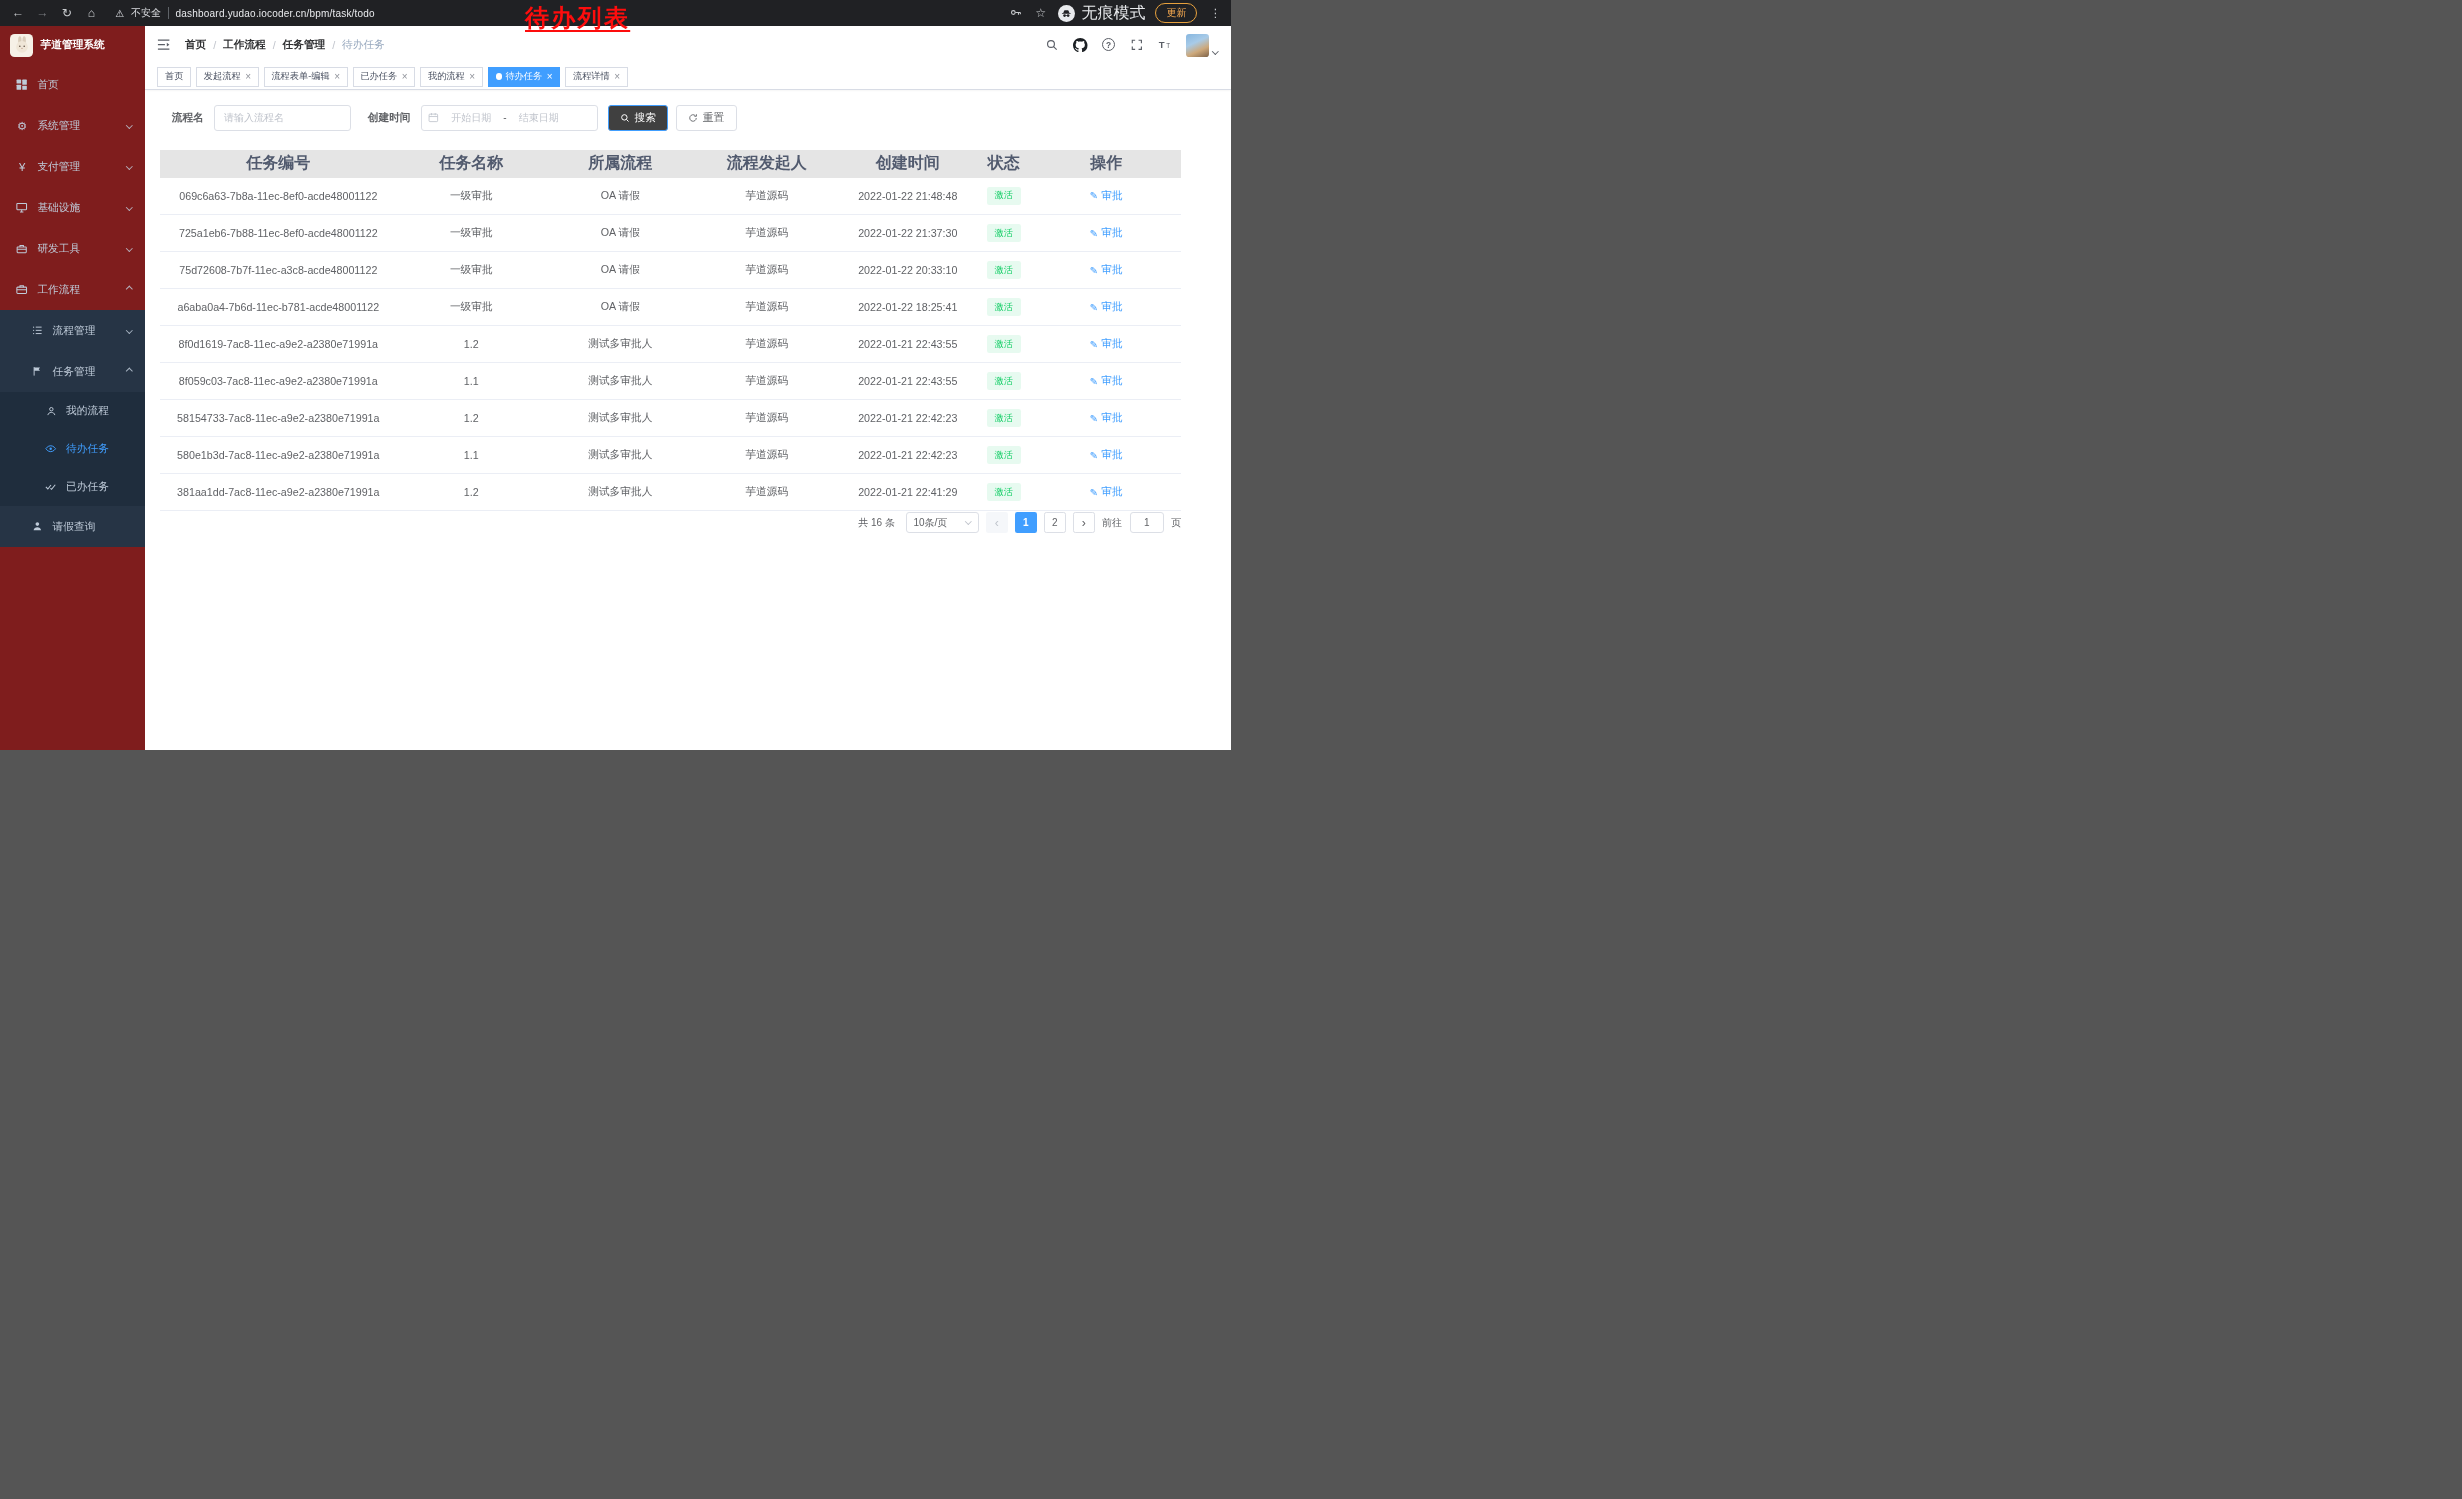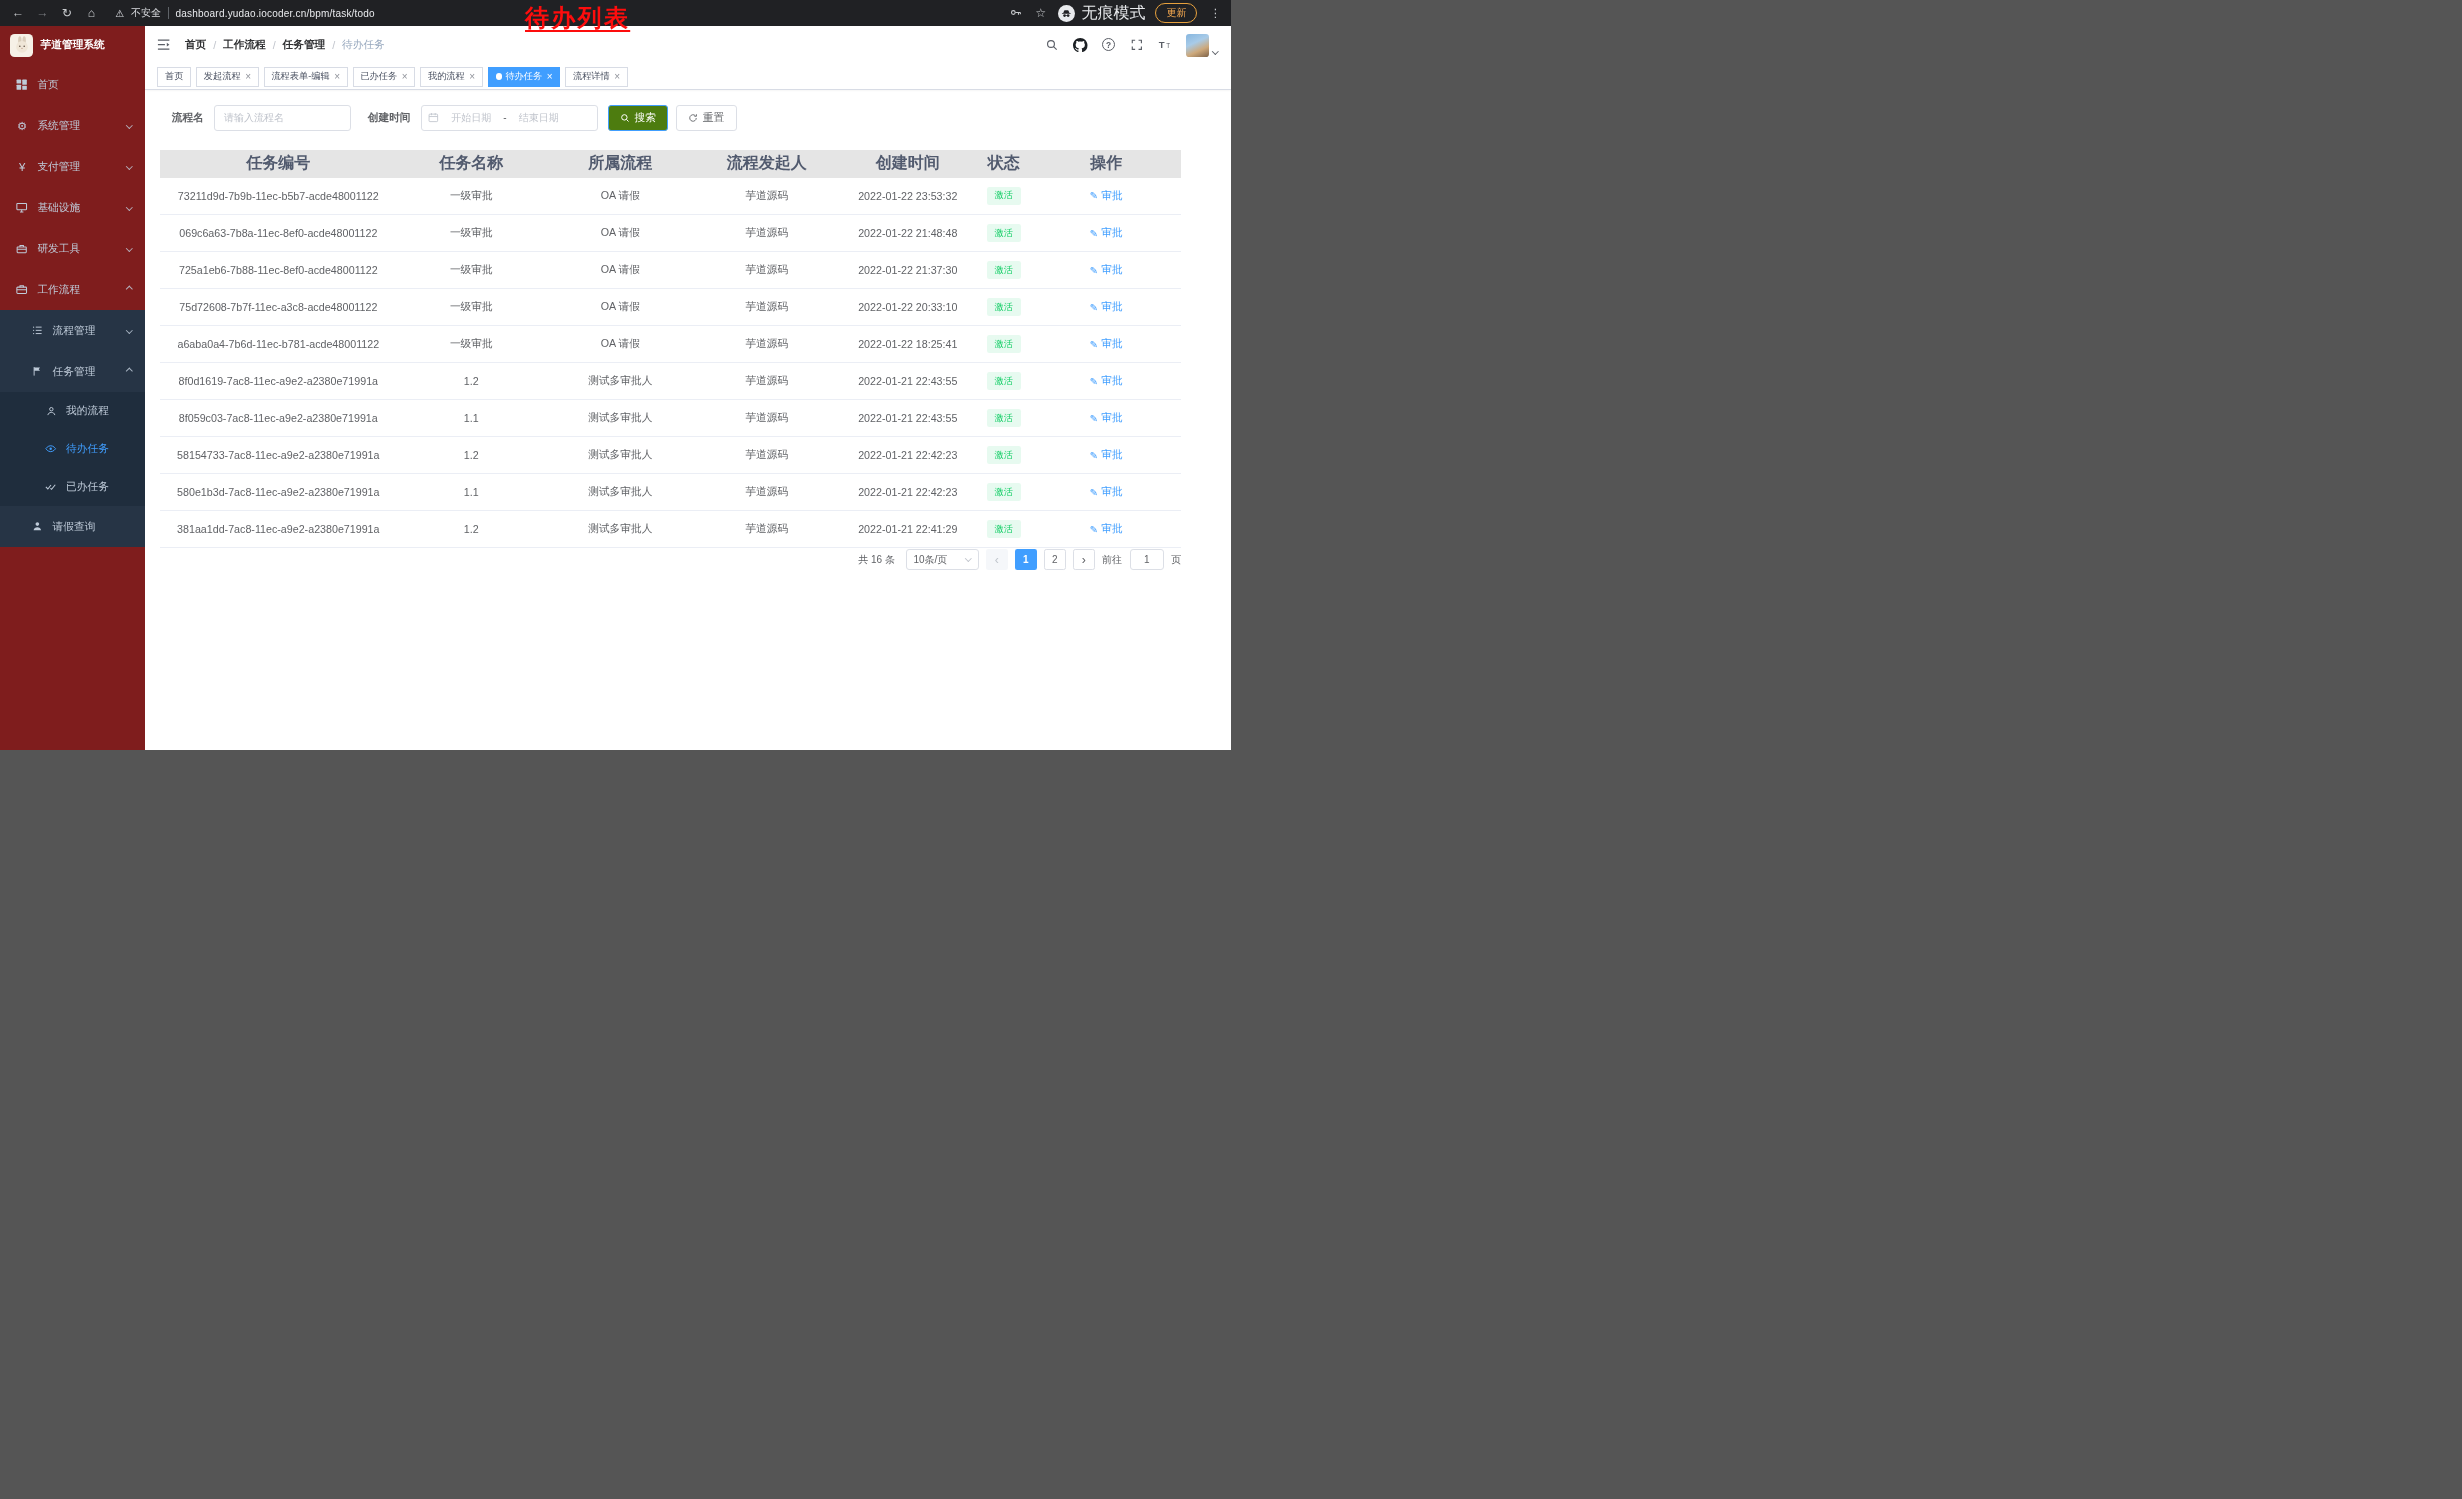--- a/index.html
+++ b/index.html
@@ -70,21 +70,21 @@
   .filter-row { display:flex; align-items:center; margin-left:11.4px; font-size:10.7px; color:#606266; }
   .flabel { font-weight:700; margin-right:10px; }
   .inp { height:26px; border:0.8px solid #dcdfe6; border-radius:3.1px; font-size:10px; color:#606266; padding:0 9.2px; outline:none; font-family:inherit; }
   .inp::placeholder { color:#c0c4cc; }
   .name-inp { width:137px; margin-right:17px; }
   .daterange { width:177px; height:26px; border:0.8px solid #dcdfe6; border-radius:3.1px; display:flex; align-items:center; padding:0 6.9px; gap:3.1px; color:#c0c4cc; }
   .dinp { border:none; width:58px; font-size:10px; text-align:center; outline:none; font-family:inherit; }
   .dinp::placeholder { color:#c0c4cc; }
   .rsep { color:#606266; font-size:10px; }
   .btn { height:26px; border-radius:3.1px; font-size:10.7px; display:inline-flex; align-items:center; gap:4.6px; padding:0 11.4px; cursor:pointer; font-family:inherit; }
-  .btn-primary { background:#4d7c0f; border:0.8px solid #409eff; color:#fff; margin-left:10px; }
+  .btn-primary { background:#404040; border:0.8px solid #409eff; color:#fff; margin-left:10px; }
   .btn-plain { background:#fff; border:0.8px solid #dcdfe6; color:#606266; margin-left:7.6px; }
 
   
   .grid { width:1021px; border-collapse:collapse; table-layout:fixed; margin-top:19px; font-size:10.7px; color:#606266; }
   .grid th { height:28px; background:#e5e5e5; color:#515a6e; font-weight:700; font-size:16px; text-align:center; }
   .grid td { height:37px; text-align:center; border-bottom:0.8px solid #ebeef5; white-space:nowrap; overflow:hidden; }
   .tag-success { display:inline-block; padding:2.3px 7.6px; border-radius:2.3px; font-size:9.2px; background:#e7faf0; color:#13ce66; }
   .link { color:#409eff; cursor:pointer; display:inline-flex; align-items:center; gap:3.1px; }
   .pencil { font-size:10px; }
 
@@ -407,32 +407,20 @@
               <th>任务名称</th>
               <th>所属流程</th>
               <th>流程发起人</th>
               <th>创建时间</th>
               <th>状态</th>
               <th>操作</th>
             </tr>
           </thead>
           <tbody>
             <tr>
-              <td>73211d9d-7b9b-11ec-b5b7-acde48001122</td>
-              <td>一级审批</td>
-              <td>OA 请假</td>
-              <td>芋道源码</td>
-              <td>2022-01-22 23:53:32</td>
-              <td><span class="tag-success">激活</span></td>
-              <td><span class="link">
-                    <span class="pencil">✎</span>
-                    <span>审批</span>
-                  </span></td>
-            </tr>
-            <tr>
               <td>069c6a63-7b8a-11ec-8ef0-acde48001122</td>
               <td>一级审批</td>
               <td>OA 请假</td>
               <td>芋道源码</td>
               <td>2022-01-22 21:48:48</td>
               <td><span class="tag-success">激活</span></td>
               <td><span class="link">
                     <span class="pencil">✎</span>
                     <span>审批</span>
                   </span></td>

